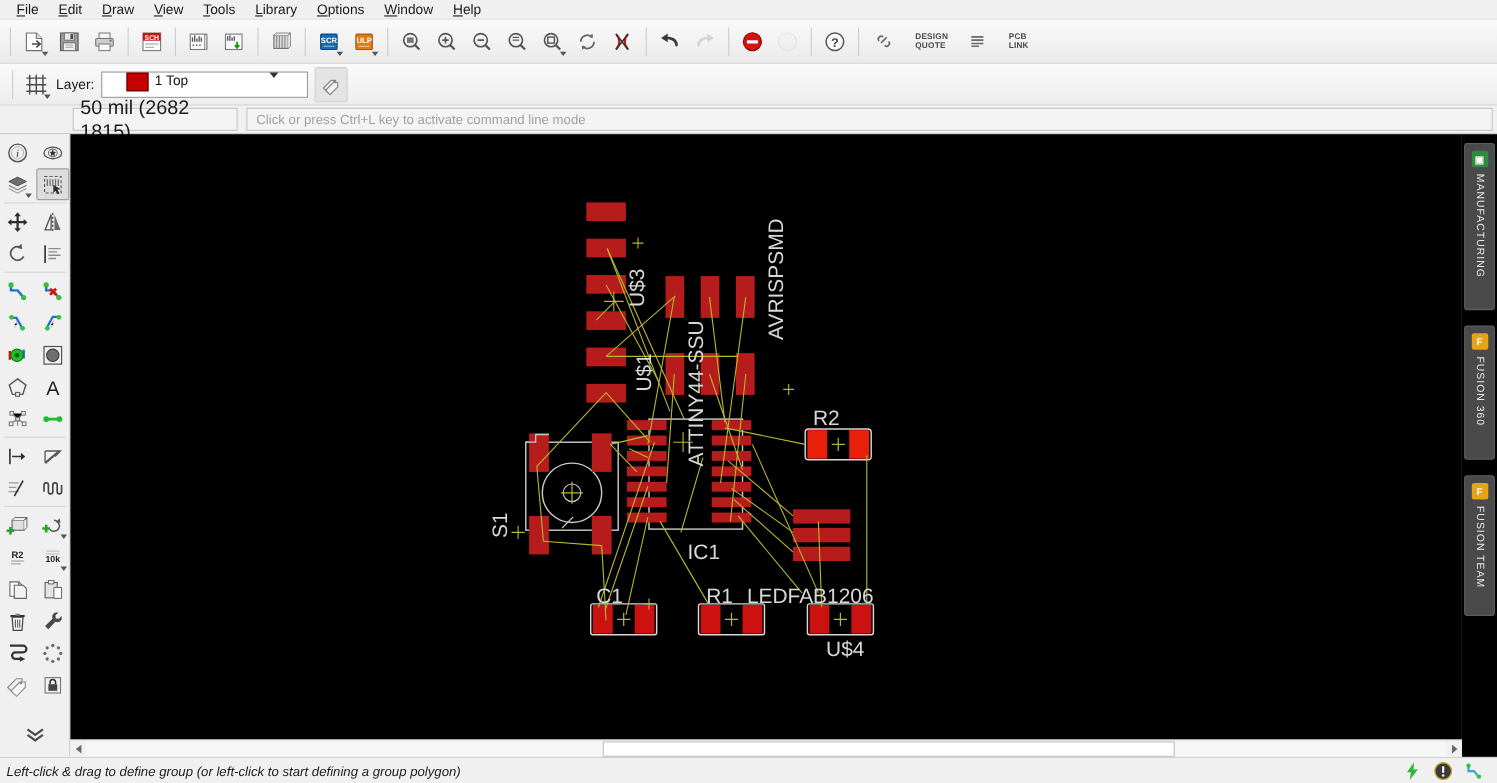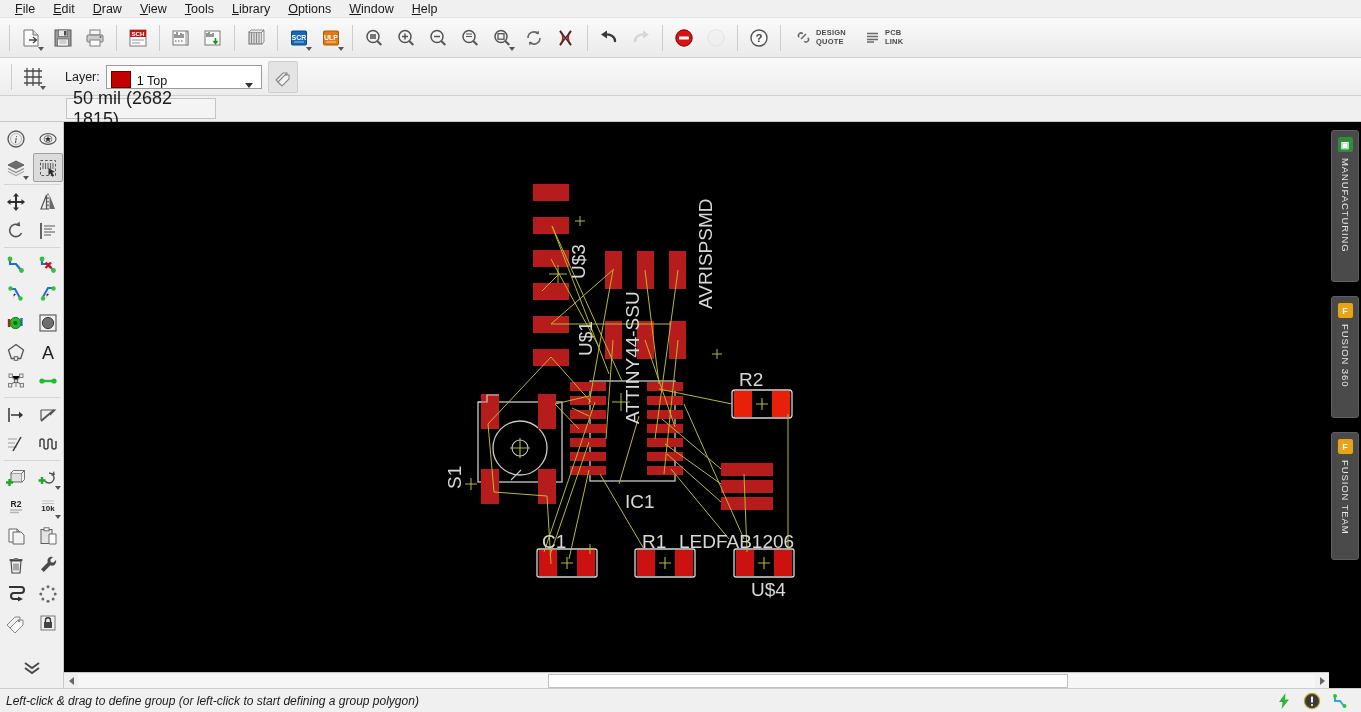--- a/index.html
+++ b/index.html
@@ -47,37 +47,37 @@
     position: absolute; right: 1px; bottom: 2px;
     width: 0; height: 0;
     border-left: 3px solid transparent; border-right: 3px solid transparent;
     border-top: 4px solid #555;
   }
   .tb-label {
     font-size: 7.5px; line-height: 8.5px; color: #4a4a4a;
     font-weight: bold; letter-spacing: .2px; text-align: left;
   }
   .tb-text-btn {
-    height: 32px; display: flex; align-items: center; gap: 4px;
+    height: 32px; display: flex; align-items: center; gap: 20px;
     padding: 0 8px; border: 1px solid transparent; border-radius: 2px; cursor: default;
   }
 
   
   .layerbar {
     height: 38px; flex: 0 0 38px;
     background: linear-gradient(to bottom,#fafafa,#ededed);
     display: flex; align-items: center;
     border-bottom: 1px solid #cfcfcf; padding: 0 6px;
   }
-  .layer-label { font-size: 12.5px; color: #1b1b1b; margin: 0 6px 0 16px; }
+  .layer-label { font-size: 12.5px; color: #1b1b1b; margin: 0 6px 0 2px; }
   .layer-combo {
-    display: flex; align-items: flex-end;
-    width: 156px; height: 24px;
+    display: flex; align-items: flex-start;
+    width: 188px; height: 24px;
     background: #fff; border: 1px solid #9a9a9a;
-    padding: 0 2px; position: relative; cursor: default;
+    padding: 0 20px; position: relative; cursor: default;
   }
   .layer-swatch {
     width: 20px; height: 17px; background: #c40000;
     border: 1px solid #6a0000; margin: 0 6px 0 2px; flex: 0 0 20px;
   }
   .layer-name { flex: 1; font-size: 12.5px; color: #111; }
   .combo-arrow {
     width: 0; height: 0; margin-right: 6px;
     border-left: 4px solid transparent; border-right: 4px solid transparent;
     border-top: 5px solid #333;
@@ -440,20 +440,21 @@
       <svg width="20" height="20" viewBox="0 0 20 20">
         <path d="M3 13 l7 -7 4 0 0 4 -7 7 z" fill="#eee" stroke="#888" stroke-width="1.1"></path>
         <path d="M5 15 l7 -7 4 0 0 4 -7 7 z" fill="#f6f6f6" stroke="#888" stroke-width="1.1"></path>
         <circle cx="13" cy="7.5" r="1.1" fill="#888"></circle>
       </svg>
     </div>
   </div>
 
   <div class="cmdbar">
     <div class="coord-box">50 mil (2682 1815)</div>
+    <div class="cmd-input">Click or press Ctrl+L key to activate command line mode</div>
   </div>
 
   <div class="bodyrow">
 
     <div class="palette">
 
       <div class="pal-row">
         <div class="pal-btn">
           <svg width="22" height="22" viewBox="0 0 22 22">
             <circle cx="11" cy="11" r="8" fill="none" stroke="#555" stroke-width="1.3"></circle>

